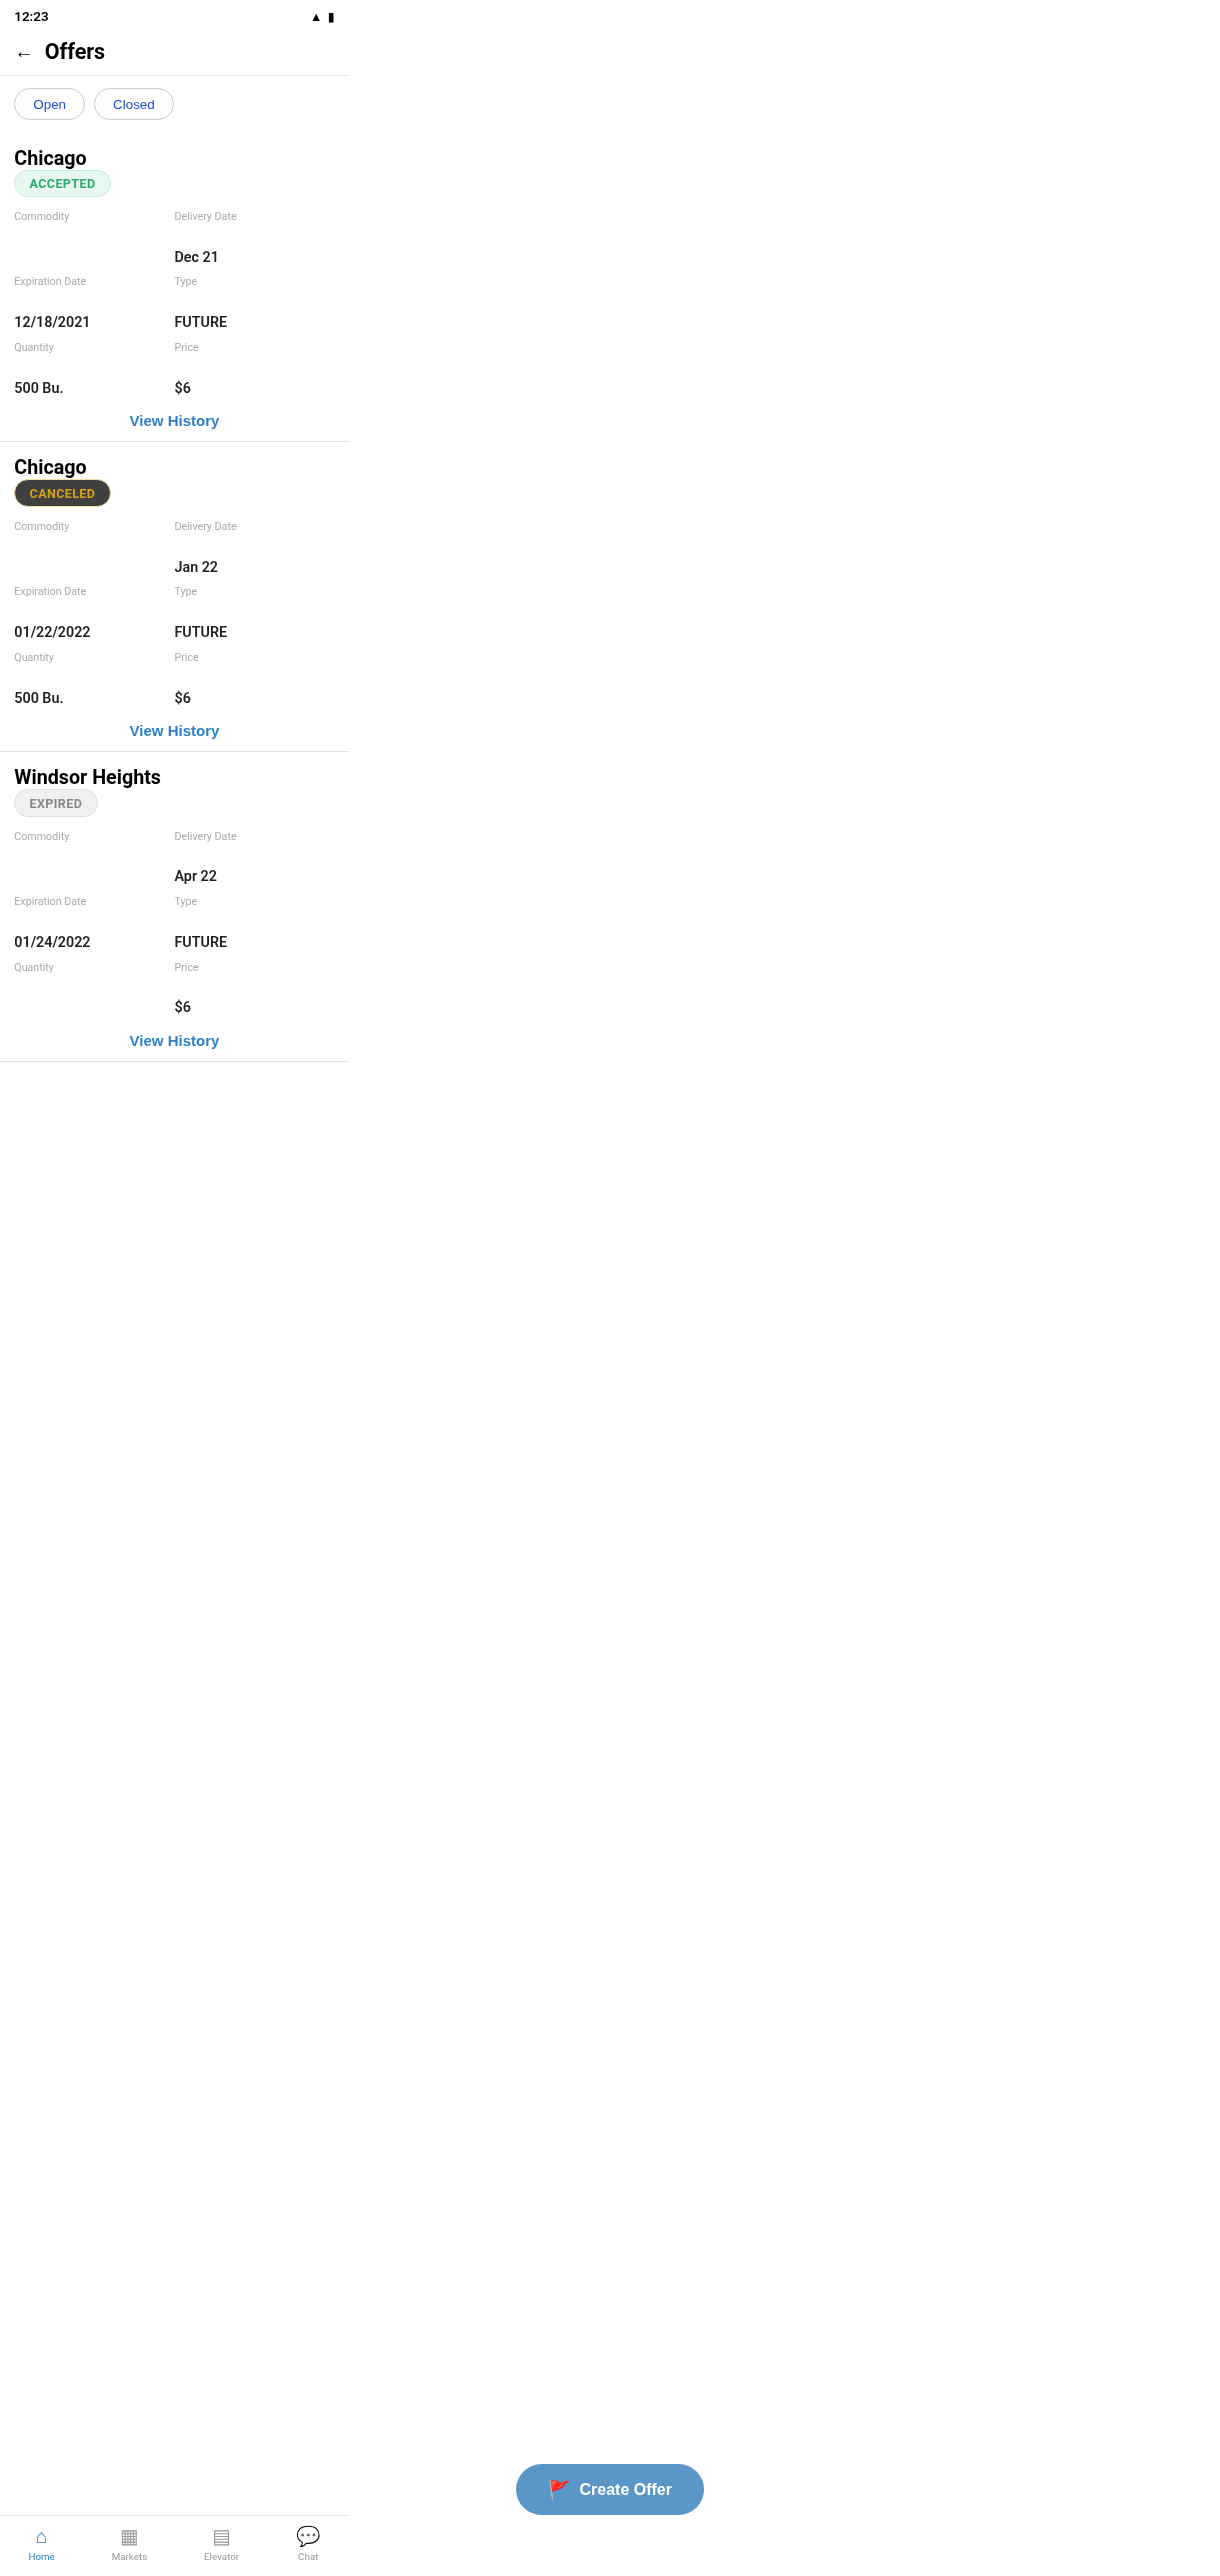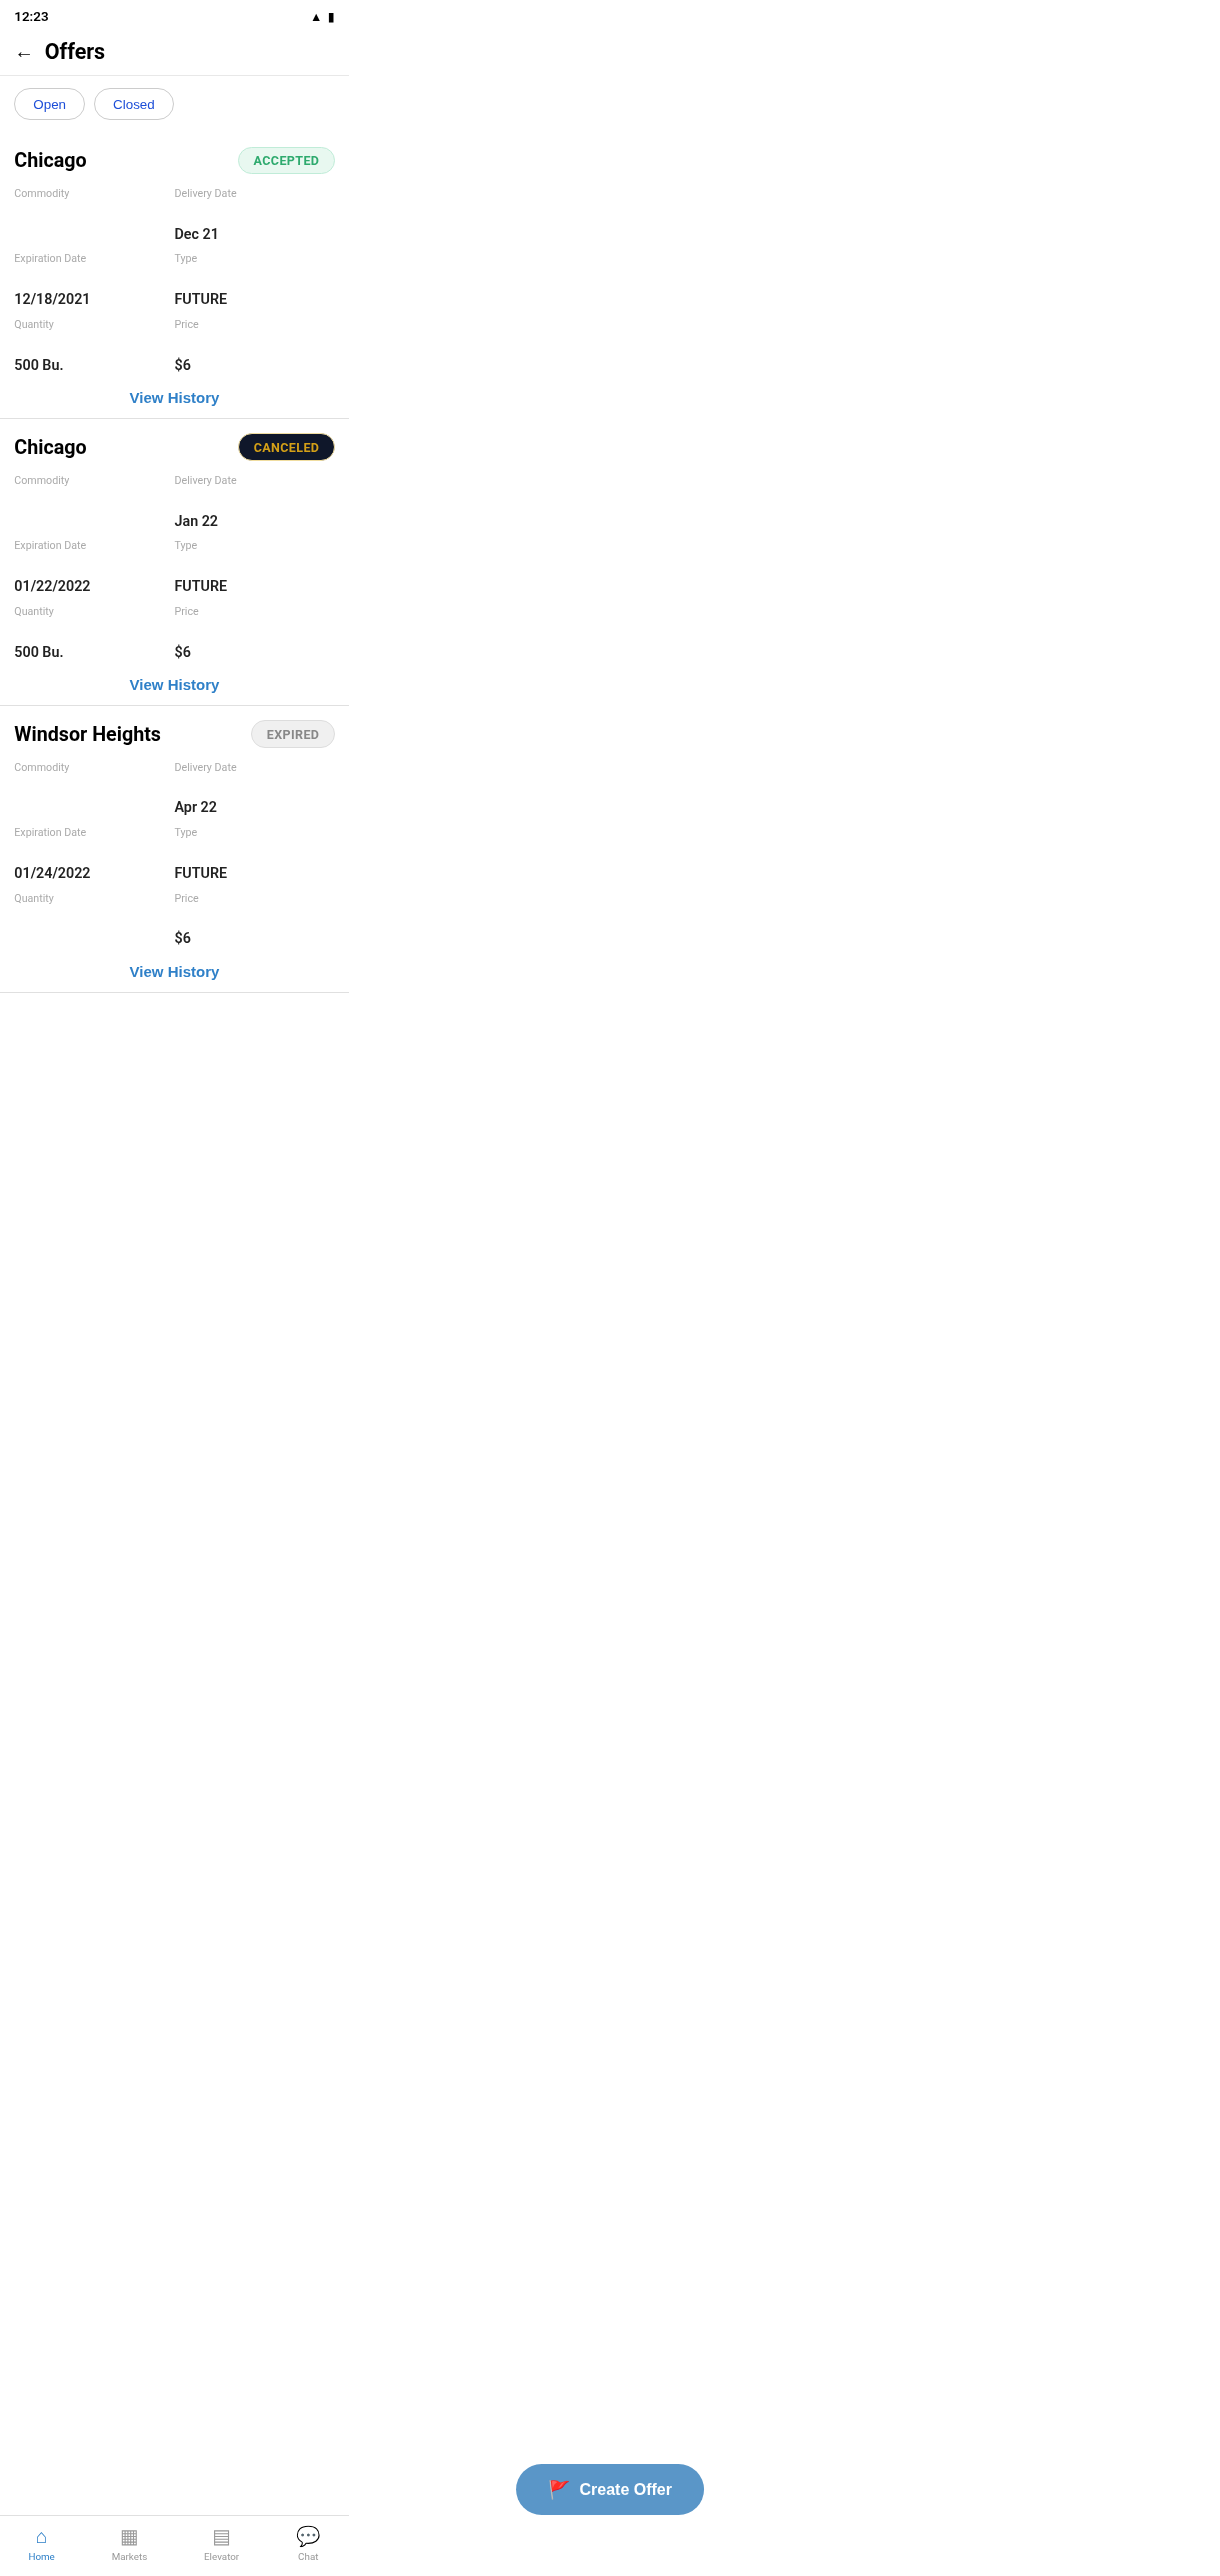--- a/index.html
+++ b/index.html
@@ -73,22 +73,23 @@
     }
 
     .offer-card {
       padding: 14.3px 14.3px 0;
       border-bottom: 0.9px solid #e0e0e0;
     }
 
     .offer-header {
       display: flex;
       justify-content: space-between;
-      align-items: center;
+      align-items: flex-start;
       margin-bottom: 12.5px;
+      flex-direction: column;
     }
 
     .offer-location {
       font-size: 19.7px;
       font-weight: 700;
       color: #000;
     }
 
     .status-badge {
       padding: 5.4px 14.3px;
@@ -98,21 +99,21 @@
       letter-spacing: 0.4px;
     }
 
     .status-accepted {
       background: #e8f8f0;
       color: #2eaa6e;
       border: 1.3px solid #c0ecd8;
     }
 
     .status-canceled {
-      background: #0f172a;
+      background: #404040;
       color: #d4a017;
       border: 1.3px solid #f0dda0;
     }
 
     .status-expired {
       background: #f0f0f0;
       color: #888;
       border: 1.3px solid #ddd;
     }
 

